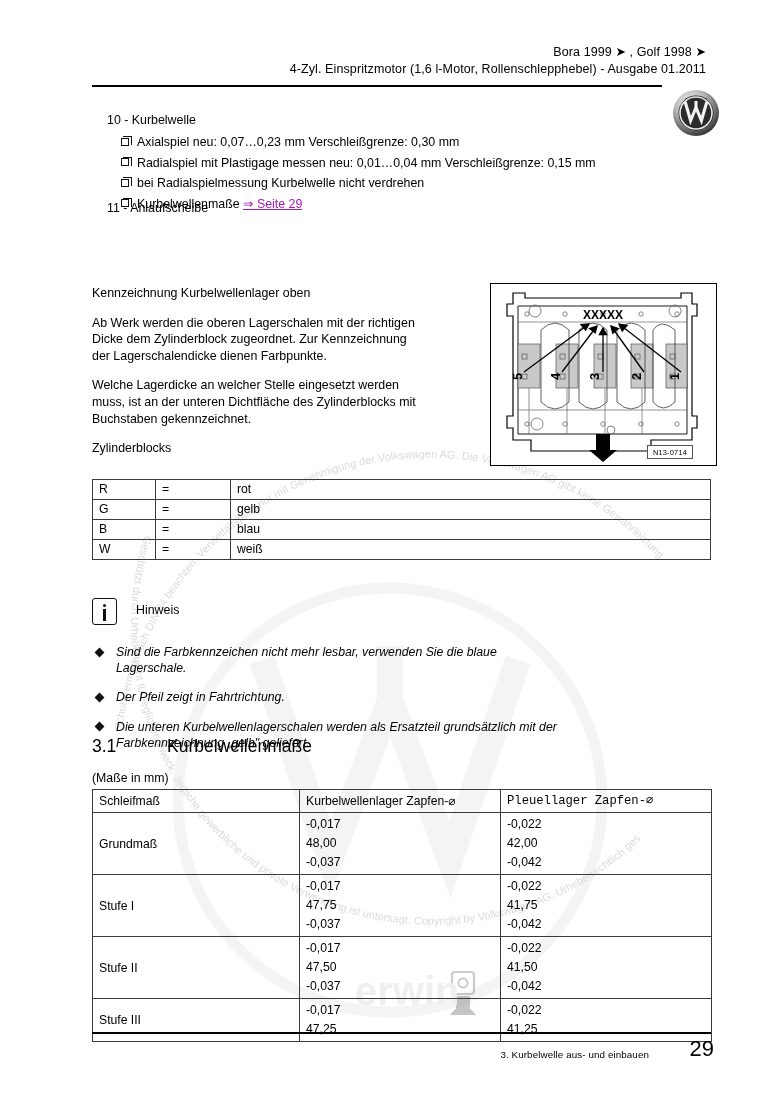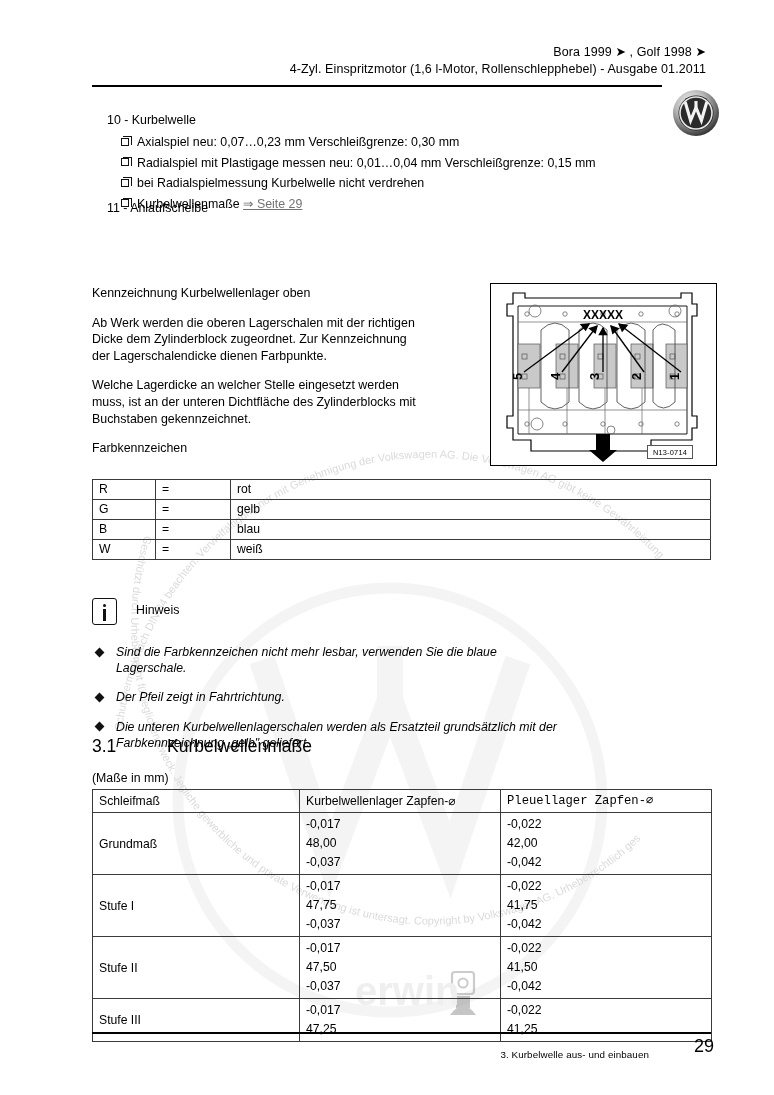--- a/index.html
+++ b/index.html
@@ -57,21 +57,21 @@
     width: 8px; height: 8px;
     border: 1.2px solid #111;
     background: #fff;
   }
   .sq-bullet::after {
     content: ""; position: absolute;
     left: 1.1px; top: -2.4px; width: 8px; height: 8px;
     border-right: 1.2px solid #111; border-top: 1.2px solid #111;
   }
   .link-red {
-    color: #737373; text-decoration: underline; white-space: nowrap;
+    color: #a21caf; text-decoration: underline; white-space: nowrap;
   }
 
   
   #narrative { position: absolute; left: 92px; top: 285px; width: 335px; }
   #narrative p { margin: 0 0 13px 0; font-size: 12.4px; line-height: 16.6px; }
   #narrative p:last-child { margin-bottom: 0; }
 
   
   #figure {
     position: absolute; left: 490px; top: 283px;
@@ -161,21 +161,21 @@
   #footer-rule {
     position: absolute; left: 92px; top: 1032px; width: 619px; height: 2px;
     background: #000;
   }
   #footer-text {
     position: absolute; right: 125px; top: 1049px;
     font-size: 9.8px; letter-spacing: .1px;
   }
   #footer-page {
     position: absolute; right: 60px; top: 1036px;
-    font-size: 18px;
+    font-size: 22px;
   }
 </style>
 </head>
 <body>
 
 <svg id="watermark" viewBox="0 0 774 1095">
   <defs>
     <path id="wmArcTop" d="M 120 760 A 310 310 0 0 1 660 560"></path>
     <path id="wmArcBot" d="M 150 520 A 300 300 0 0 0 640 840"></path>
     <clipPath id="vwClip">
@@ -263,21 +263,21 @@
   </div>
 
   <div class="part-group" style="top:200px;">
     <div class="part-title">11 - Anlaufscheibe</div>
   </div>
 
   <div id="narrative">
     <p>Kennzeichnung Kurbelwellenlager oben</p>
     <p>Ab Werk werden die oberen Lagerschalen mit der richtigen Dicke dem Zylinderblock zugeordnet. Zur Kennzeichnung der Lagerschalendicke dienen Farbpunkte.</p>
     <p>Welche Lagerdicke an welcher Stelle eingesetzt werden muss, ist an der unteren Dichtfläche des Zylinderblocks mit Buchstaben gekennzeichnet.</p>
-    <p>Farbkennzeichen</p>
+    <p>Zylinderblocks</p>
   </div>
 
   <div id="figure">
     <svg viewBox="0 0 224 180" width="224" height="180">
       <g stroke="#000" fill="none" stroke-width="1.2">
 
         <path d="M 22 14 L 22 9 L 34 9 L 34 14 L 190 14 L 190 9 L 201 9 L 201 20
                  L 206 20 L 206 32 L 201 32 L 201 132 L 206 132 L 206 144 L 201 144
                  L 201 156 L 160 156 L 160 167 L 40 167 L 40 156 L 22 156 L 22 144
                  L 16 144 L 16 132 L 22 132 L 22 32 L 16 32 L 16 20 L 22 20 Z"></path>

